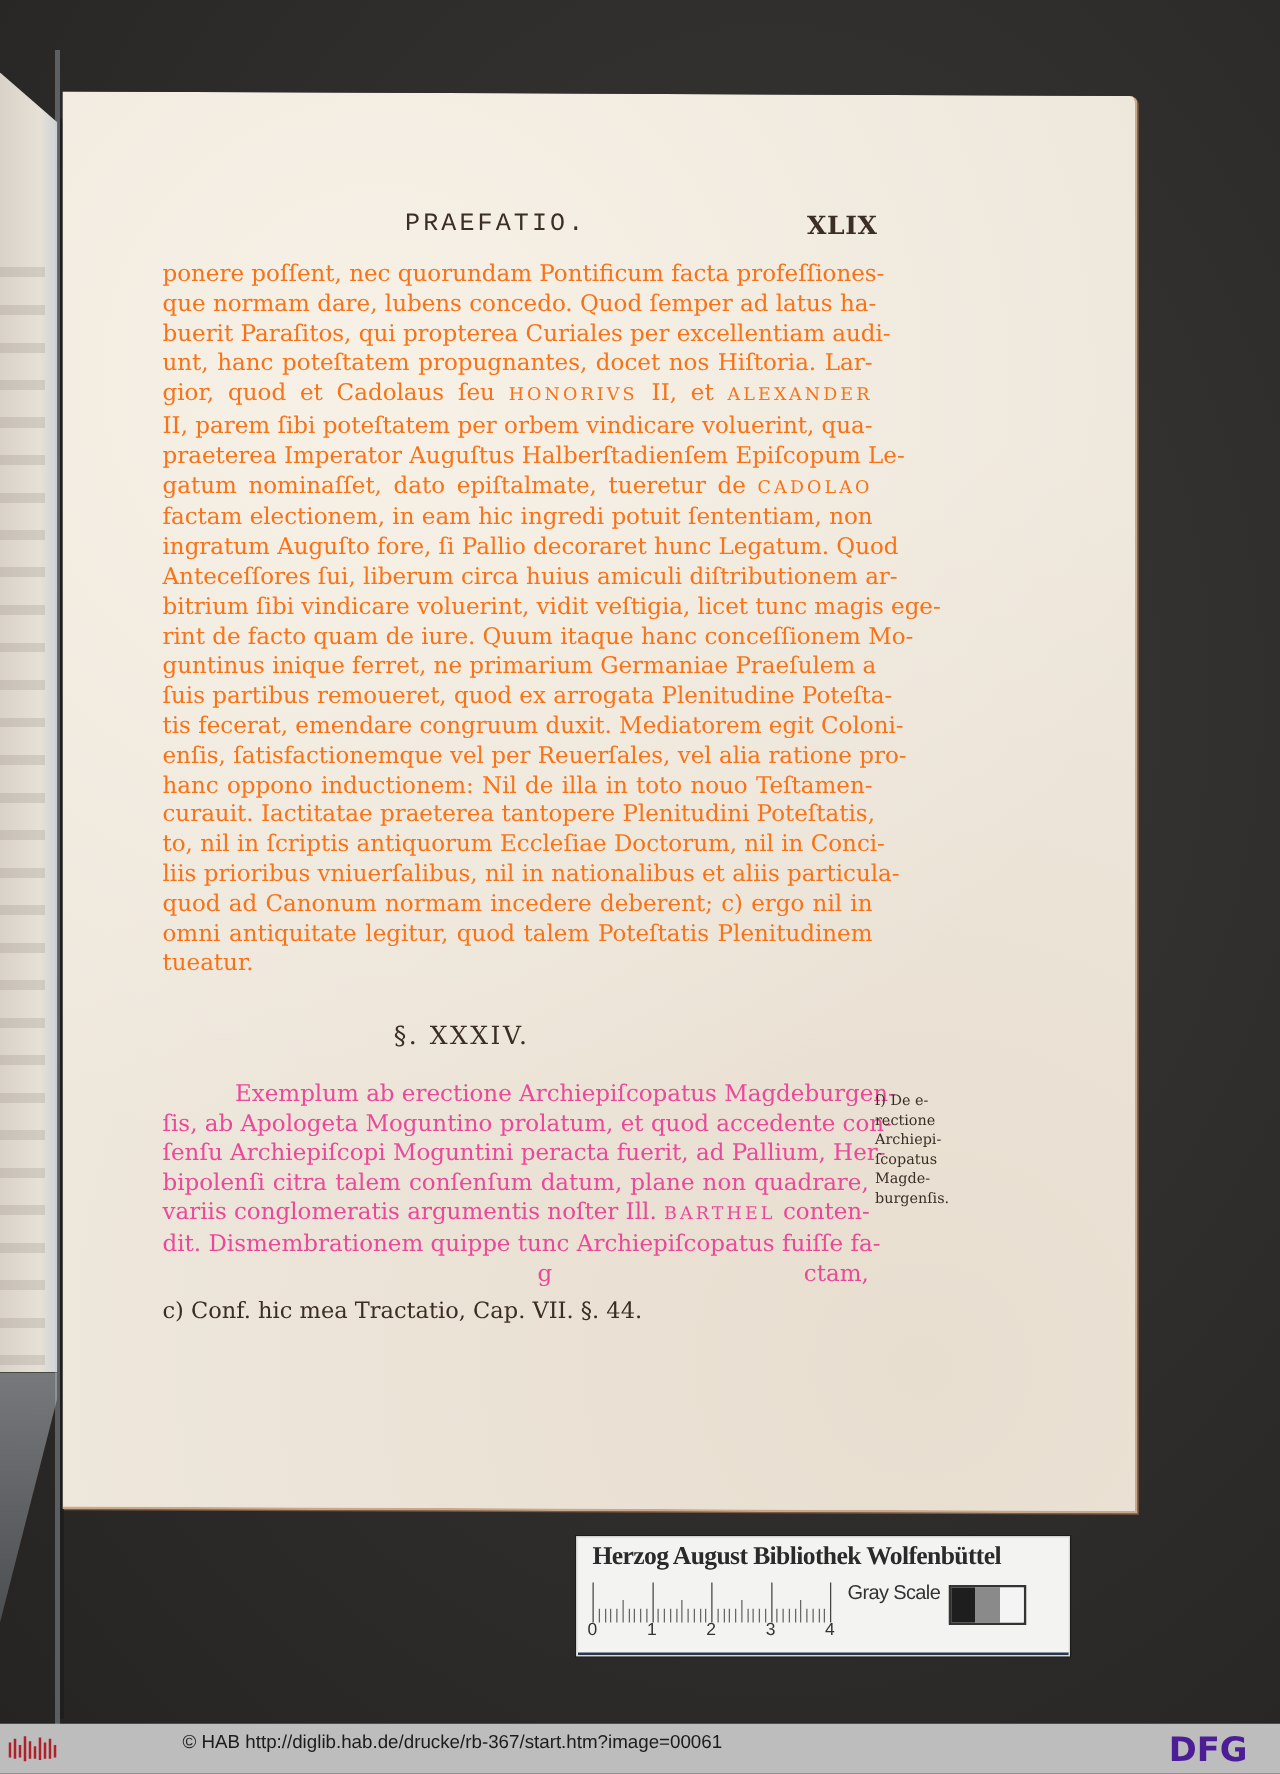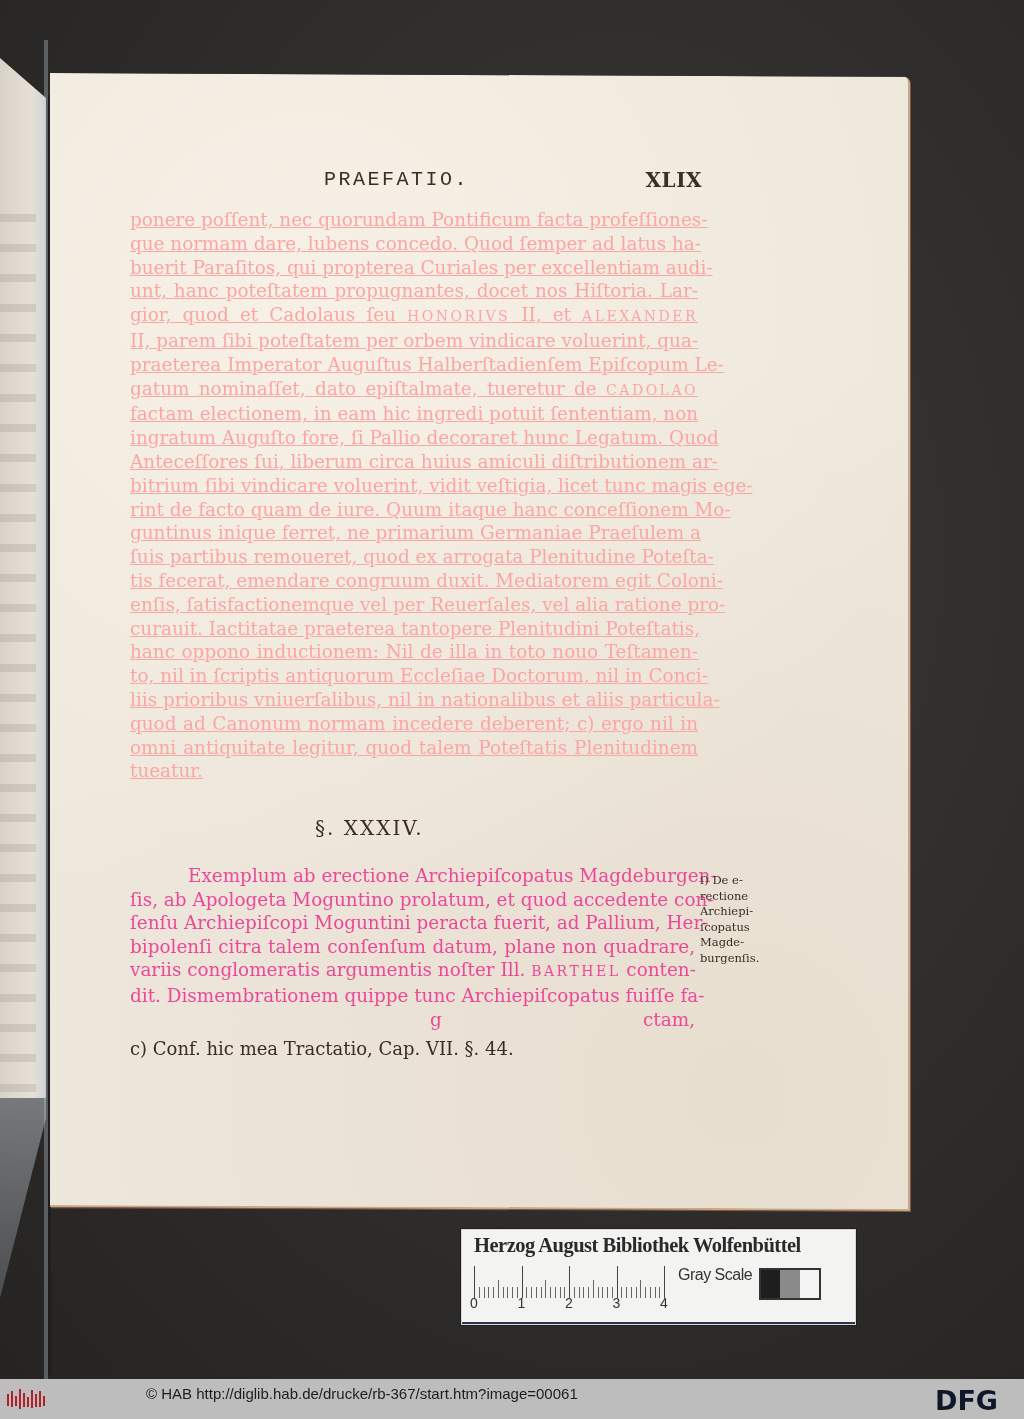--- a/index.html
+++ b/index.html
@@ -52,21 +52,21 @@
     color: #3b2e24;
   }
   .running-head .title {
     position: absolute; left: 0; top: 0; font-size: 20px; letter-spacing: 2.5px; font-family: Liberation Mono, monospace;
   }
   .running-head .folio {
     position: absolute; right: 0; top: 0; font-size: 20px; font-weight: bold; letter-spacing: 0.5px;
   }
   .body-text {
     position: absolute; left: 130px; top: 208px; width: 568px;
-    font-size: 18.4px; line-height: 23.8px; color: #fca5a5; text-decoration: underline;
+    font-size: 18.4px; line-height: 23.8px; color: #f97316;
   }
   .body-text .line {
     display: block; white-space: nowrap; text-align-last: justify; text-align: justify;
   }
   .body-text .line.last { text-align-last: left; }
   .sc { font-size: 14px; letter-spacing: 2.5px; }
   .section-heading {
     position: absolute; left: 315px; top: 816px; font-size: 20px; letter-spacing: 2px; color: #3a2d24;
   }
   .body2 {
@@ -117,21 +117,21 @@
   }
   .footer-logo {
     position: absolute; left: 6px; top: 9px; width: 40px; height: 22px;
   }
   .footer-text {
     position: absolute; left: 146px; top: 6px; font-family: "Liberation Sans", sans-serif;
     font-size: 15px; color: #1c1c1c; white-space: nowrap;
   }
   .dfg-logo {
     position: absolute; left: 935px; top: 6px; font-family: "DejaVu Sans", sans-serif;
-    font-weight: bold; font-size: 27px; color: #0f172a; letter-spacing: 0px;
+    font-weight: bold; font-size: 27px; color: #4c1d95; letter-spacing: 0px;
   }
 </style>
 </head>
 <body>
 
 <div class="backdrop"></div>
 <div class="prev-page"></div>
 <div class="prev-page-ghost"></div>
 <div class="prev-page-lower"></div>
 <div class="glass-line"></div>
@@ -155,22 +155,22 @@
     <span class="line">gatum nominaſſet, dato epiſtalmate, tueretur de <span class="sc">CADOLAO</span></span>
     <span class="line">factam electionem, in eam hic ingredi potuit ſententiam, non</span>
     <span class="line">ingratum Auguſto fore, ſi Pallio decoraret hunc Legatum.  Quod</span>
     <span class="line">Anteceſſores ſui, liberum circa huius amiculi diſtributionem ar-</span>
     <span class="line">bitrium ſibi vindicare voluerint, vidit veſtigia, licet tunc magis ege-</span>
     <span class="line">rint de facto quam de iure.  Quum itaque hanc conceſſionem Mo-</span>
     <span class="line">guntinus inique ferret, ne primarium Germaniae Praeſulem a</span>
     <span class="line">ſuis partibus remoueret, quod ex arrogata Plenitudine Poteſta-</span>
     <span class="line">tis fecerat, emendare congruum duxit. Mediatorem egit Coloni-</span>
     <span class="line">enſis, ſatisfactionemque vel per Reuerſales, vel alia ratione pro-</span>
+    <span class="line">hanc oppono inductionem: Nil de illa in toto nouo Teſtamen-</span>
     <span class="line">curauit.   Iactitatae praeterea tantopere Plenitudini Poteſtatis,</span>
-    <span class="line">hanc oppono inductionem: Nil de illa in toto nouo Teſtamen-</span>
     <span class="line">to, nil in ſcriptis antiquorum Eccleſiae Doctorum, nil in Conci-</span>
     <span class="line">liis prioribus vniuerſalibus, nil in nationalibus et aliis particula-</span>
     <span class="line">quod ad Canonum normam incedere deberent; c) ergo nil in</span>
     <span class="line">omni antiquitate legitur, quod talem Poteſtatis Plenitudinem</span>
     <span class="line last">tueatur.</span>
   </div>
 
 <div class="section-heading">§.  XXXIV.</div>
 
 <div class="body2" id="body2">

